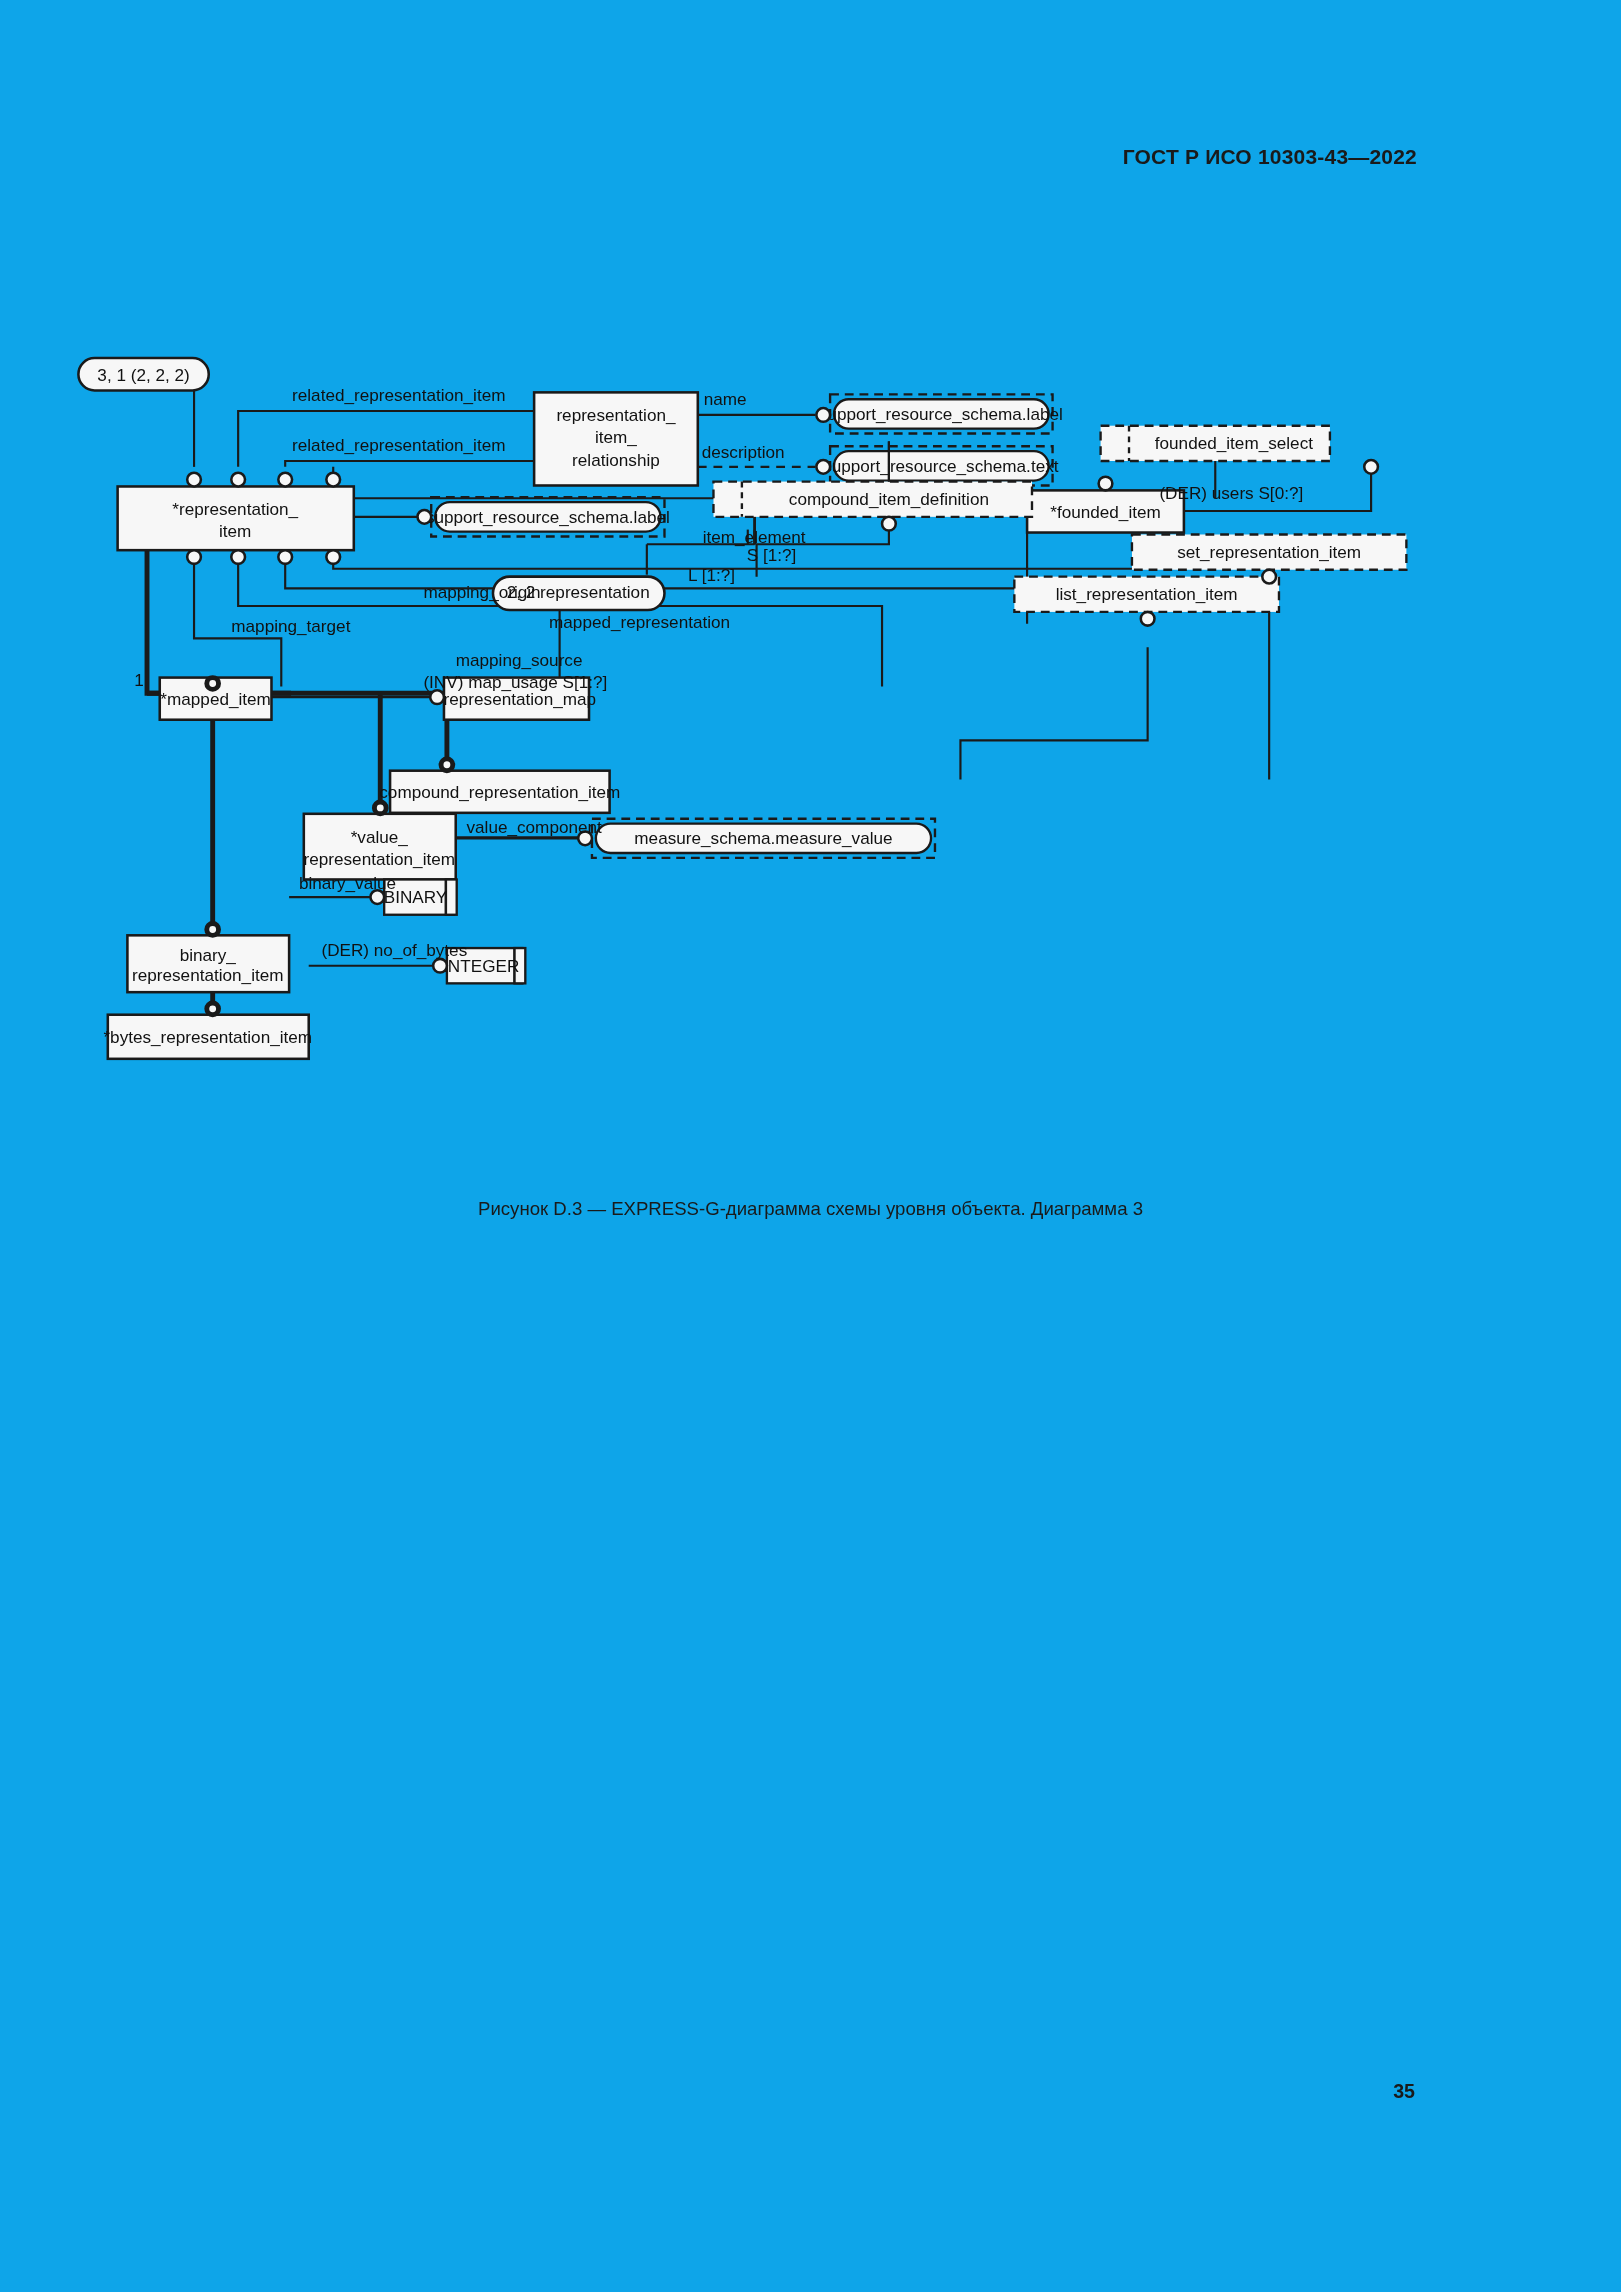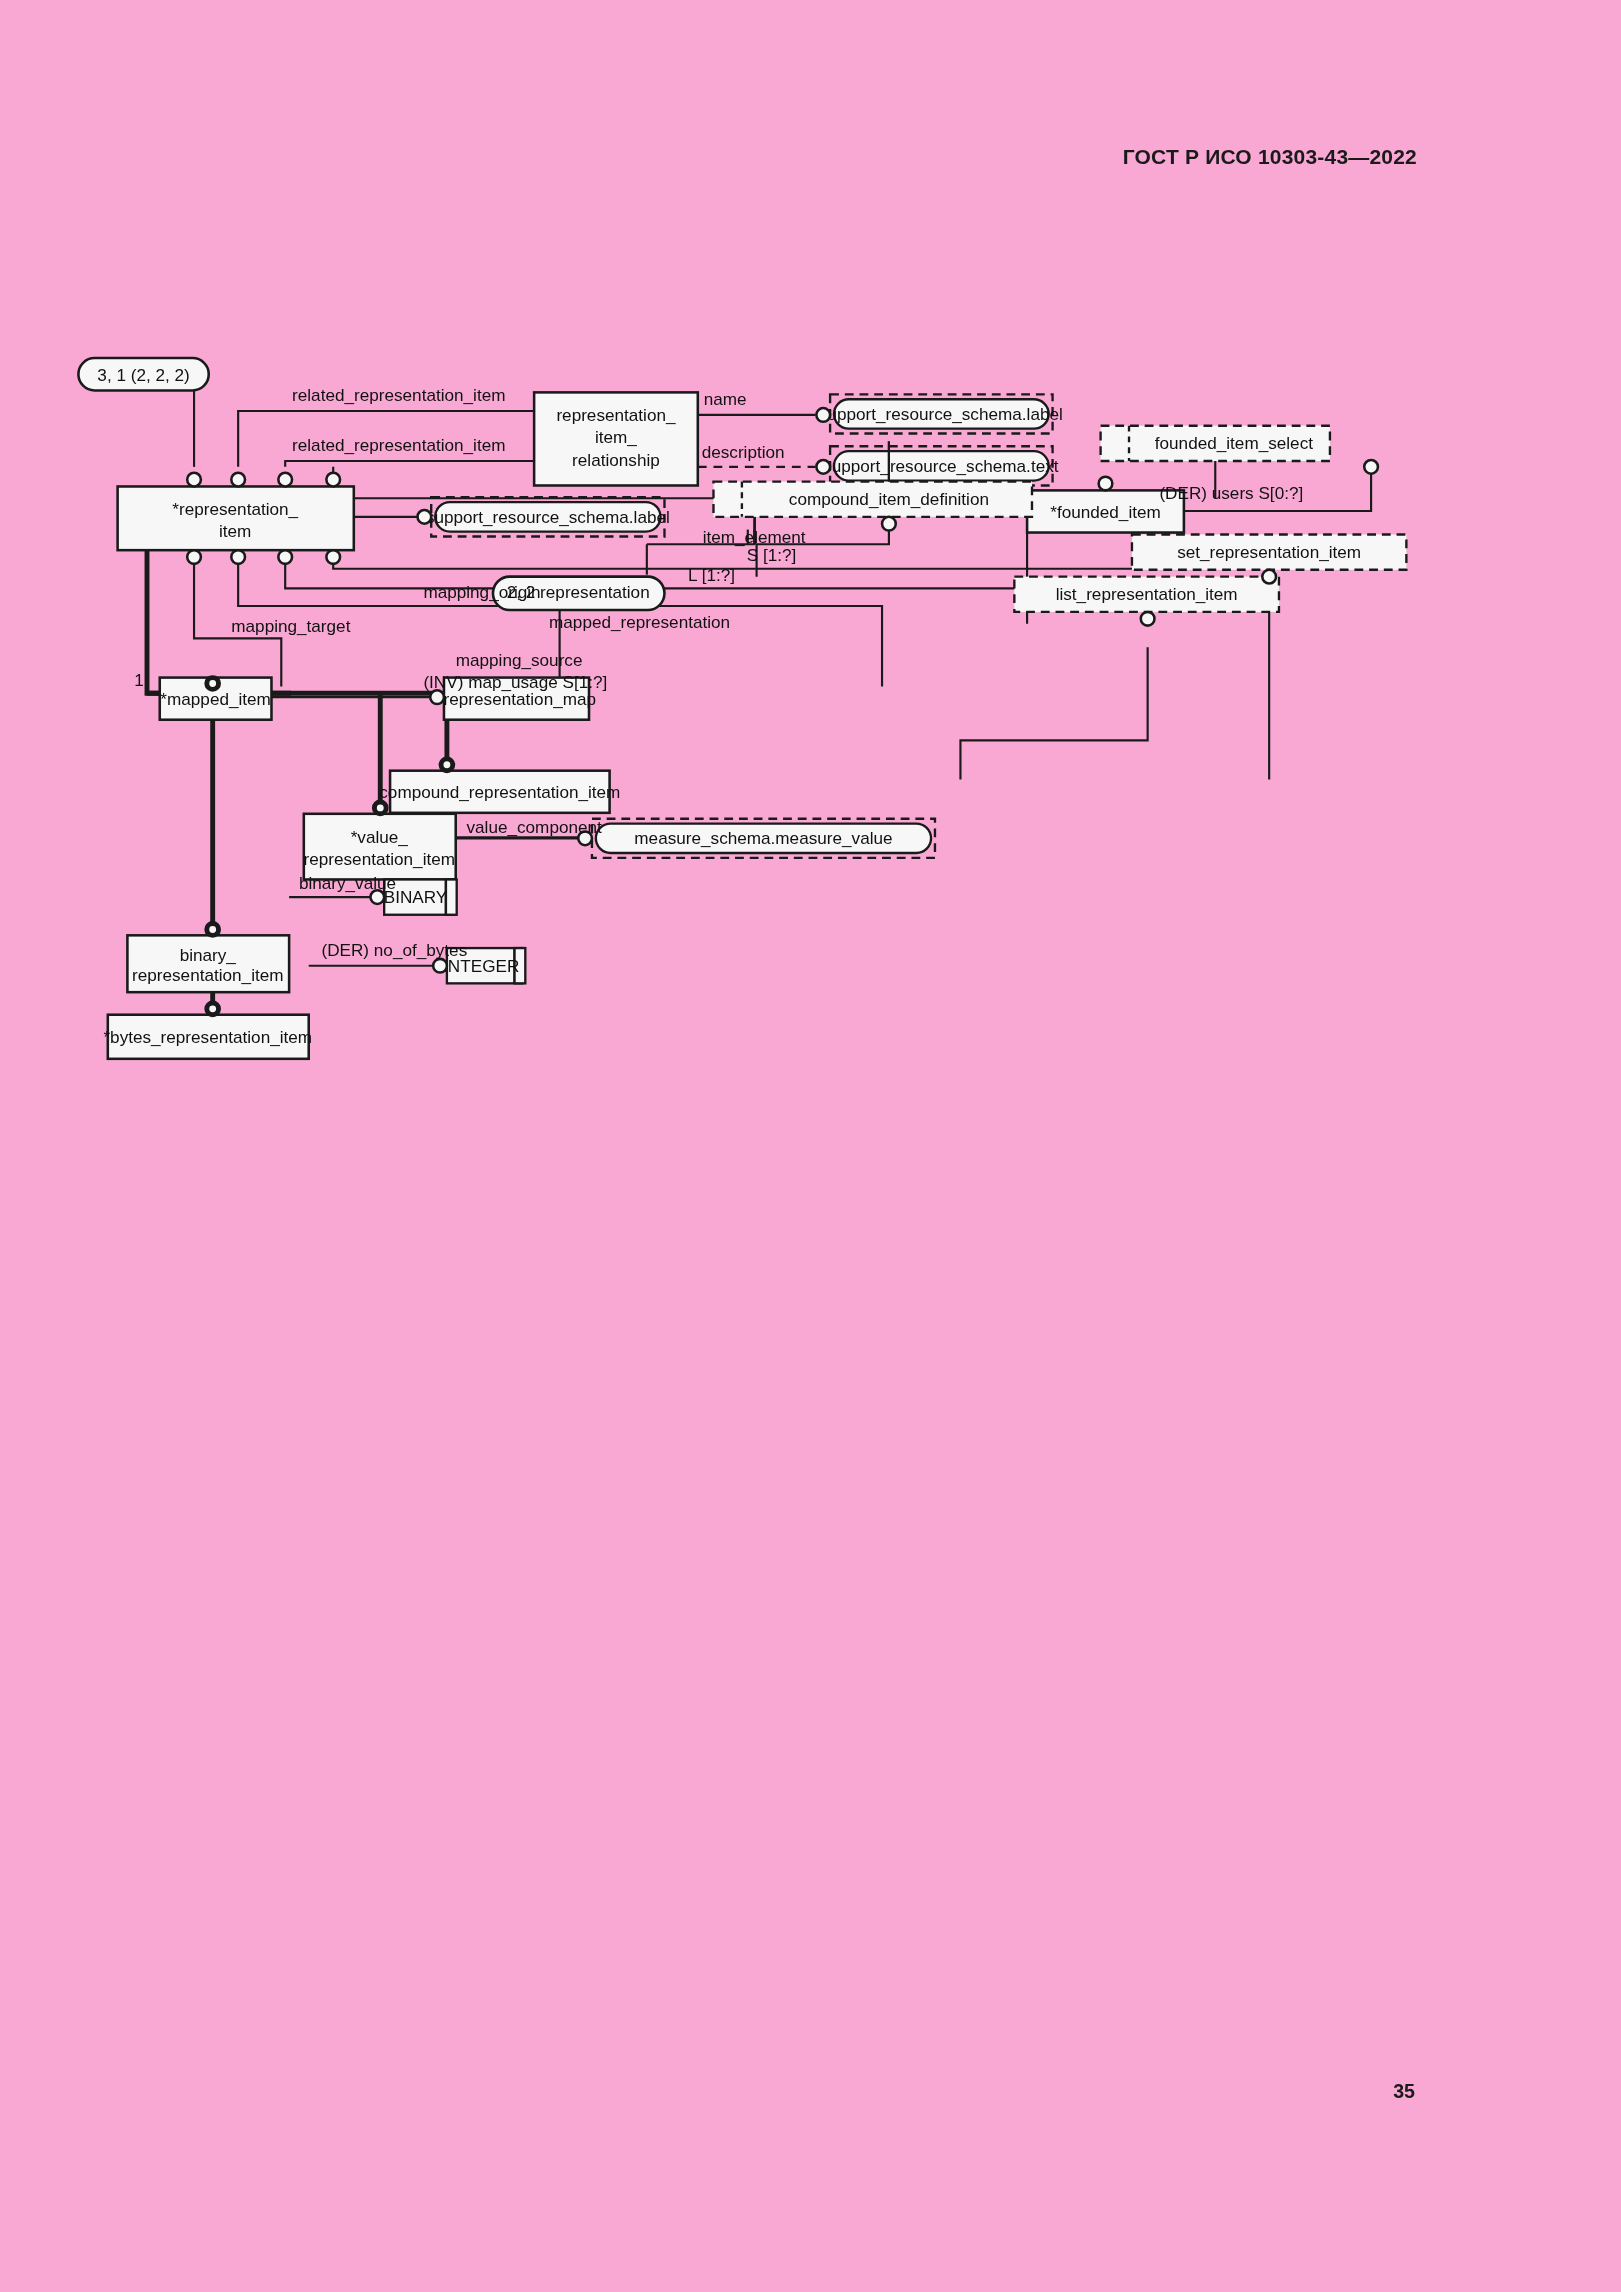--- a/index.html
+++ b/index.html
@@ -10,21 +10,21 @@
   body {
     width: 1621px;
     height: 2293px;
     position: relative;
     font-family: "Liberation Sans", sans-serif;
     color: #1a1a1a;
   }
   .page {
     position: absolute;
     inset: 0;
-    background: #f9a8d4;
+    background: #0ea5e9;
   }
   .doc-header {
     position: absolute;
     top: 145px;
     right: 204px;
     font-size: 21px;
     font-weight: bold;
     letter-spacing: 0.2px;
     white-space: nowrap;
   }
@@ -360,17 +360,18 @@
         <text x="822" y="344" text-anchor="end">item_element</text>
         <text x="476" y="640">value_component</text>
         <text x="305" y="697">binary_value</text>
         <text x="328" y="765">(DER) no_of_bytes</text>
         <text x="137" y="490" font-size="17">1</text>
       </g>
 
     </svg>
   </div>
 
+  <div class="caption">Рисунок D.3 — EXPRESS-G-диаграмма схемы уровня объекта. Диаграмма 3</div>
 
   <div class="page-number">35</div>
 
 </div>
 
 
 </body></html>

